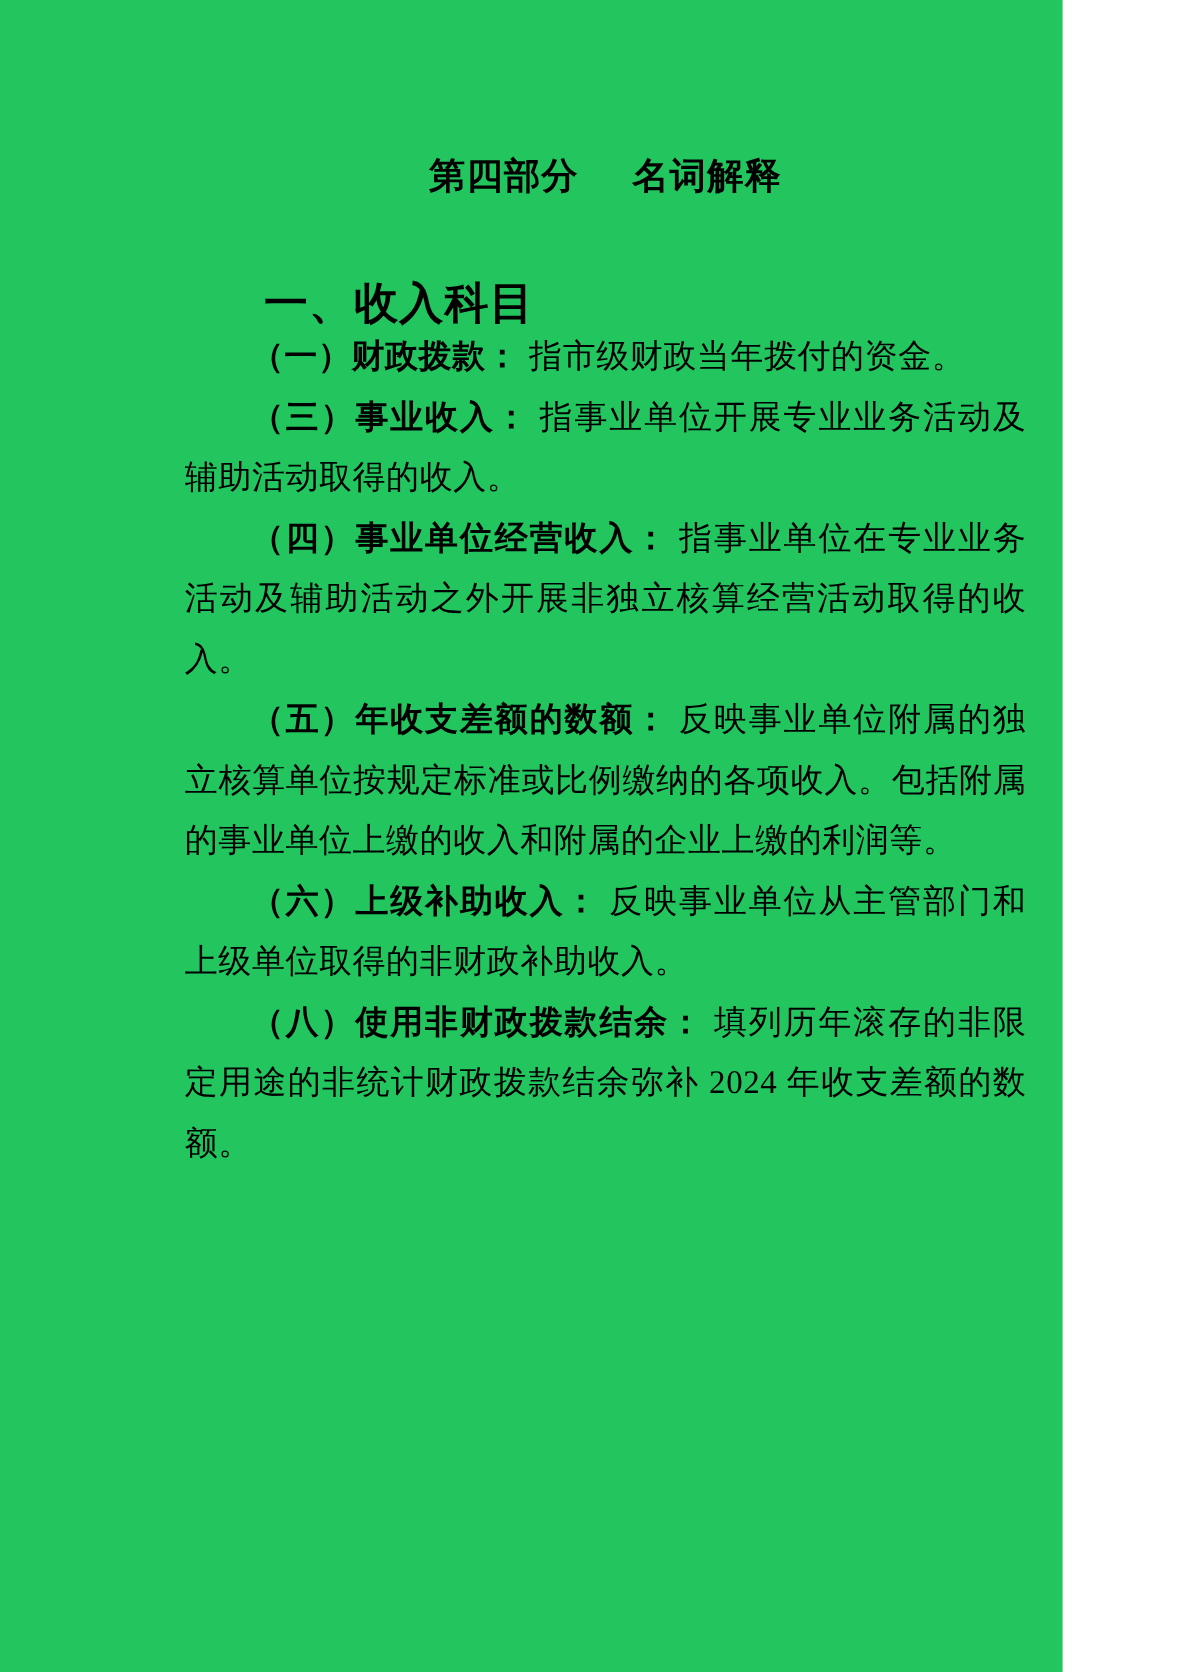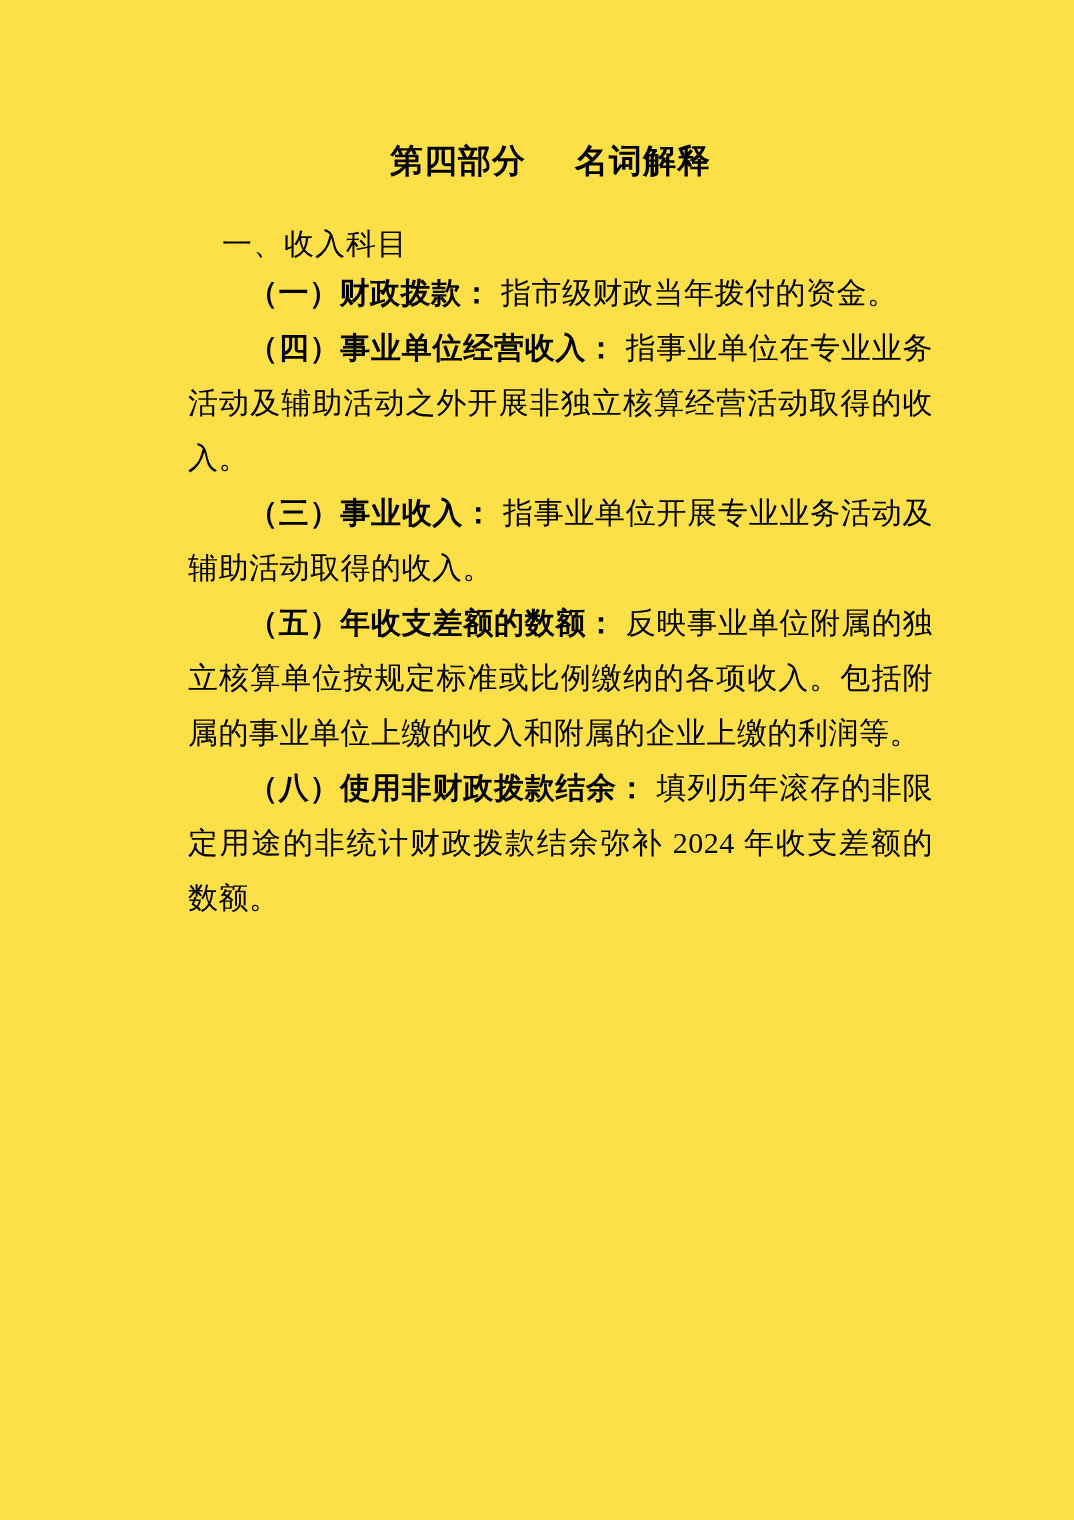--- a/index.html
+++ b/index.html
@@ -2,23 +2,23 @@
 <html><head>
 <meta charset="utf-8">
 <style>
   html, body {
     margin: 0;
     padding: 0;
     background: #ffffff;
   }
   .page {
     position: relative;
-    width: 1074px;
+    width: 966px;
     height: 1520px;
-    background: #fde047;
+    background: #22c55e;
     color: #000000;
     font-family: "Liberation Serif", "DejaVu Serif", serif;
     overflow: hidden;
   }
   .content {
     margin-left: 168px;
     width: 765px;
   }
   .doc-title {
     padding-top: 141px;
@@ -26,31 +26,30 @@
     font-size: 33px;
     line-height: 40px;
     font-weight: 700;
     letter-spacing: 1px;
     white-space: nowrap;
   }
   .doc-title .title-part2 {
     margin-left: 1.2em;
   }
   .section-heading {
-    margin-top: 44px;
-    font-size: 30px;
+    margin-top: 76px;
+    font-size: 40px;
     line-height: 38px;
-    font-weight: 400;
+    font-weight: 700;
     font-family: "Liberation Sans", "DejaVu Sans", sans-serif;
     text-indent: 1.8em;
     letter-spacing: 1px;
   }
   .paragraphs {
     margin-top: 2px;
-    margin-left: 20px;
   }
   .para {
     margin: 0;
     font-size: 30px;
     line-height: 55px;
     text-indent: 2em;
     text-align: justify;
     text-justify: inter-character;
     letter-spacing: 0.5px;
   }
@@ -70,26 +69,27 @@
       <span class="title-part2">名词解释</span>
     </div>
 
     <div class="section-heading">一、收入科目</div>
 
     <div class="paragraphs">
 
       <p class="para"><span class="sec-label">（一）财政拨款：</span><span class="sec-text">指市级财政当年拨付的资金。</span></p>
 
 
+      <p class="para"><span class="sec-label">（三）事业收入：</span><span class="sec-text">指事业单位开展专业业务活动及辅助活动取得的收入。</span></p>
+
       <p class="para"><span class="sec-label">（四）事业单位经营收入：</span><span class="sec-text">指事业单位在专业业务活动及辅助活动之外开展非独立核算经营活动取得的收入。</span></p>
-
-      <p class="para"><span class="sec-label">（三）事业收入：</span><span class="sec-text">指事业单位开展专业业务活动及辅助活动取得的收入。</span></p>
 
       <p class="para"><span class="sec-label">（五）年收支差额的数额：</span><span class="sec-text">反映事业单位附属的独立核算单位按规定标准或比例缴纳的各项收入。包括附属的事业单位上缴的收入和附属的企业上缴的利润等。</span></p>
 
+      <p class="para"><span class="sec-label">（六）上级补助收入：</span><span class="sec-text">反映事业单位从主管部门和上级单位取得的非财政补助收入。</span></p>
 
 
       <p class="para"><span class="sec-label">（八）使用非财政拨款结余：</span><span class="sec-text">填列历年滚存的非限定用途的非统计财政拨款结余弥补 2024 年收支差额的数额。</span></p>
 
 
     </div>
   </div>
 </div>
 
 </body></html>

